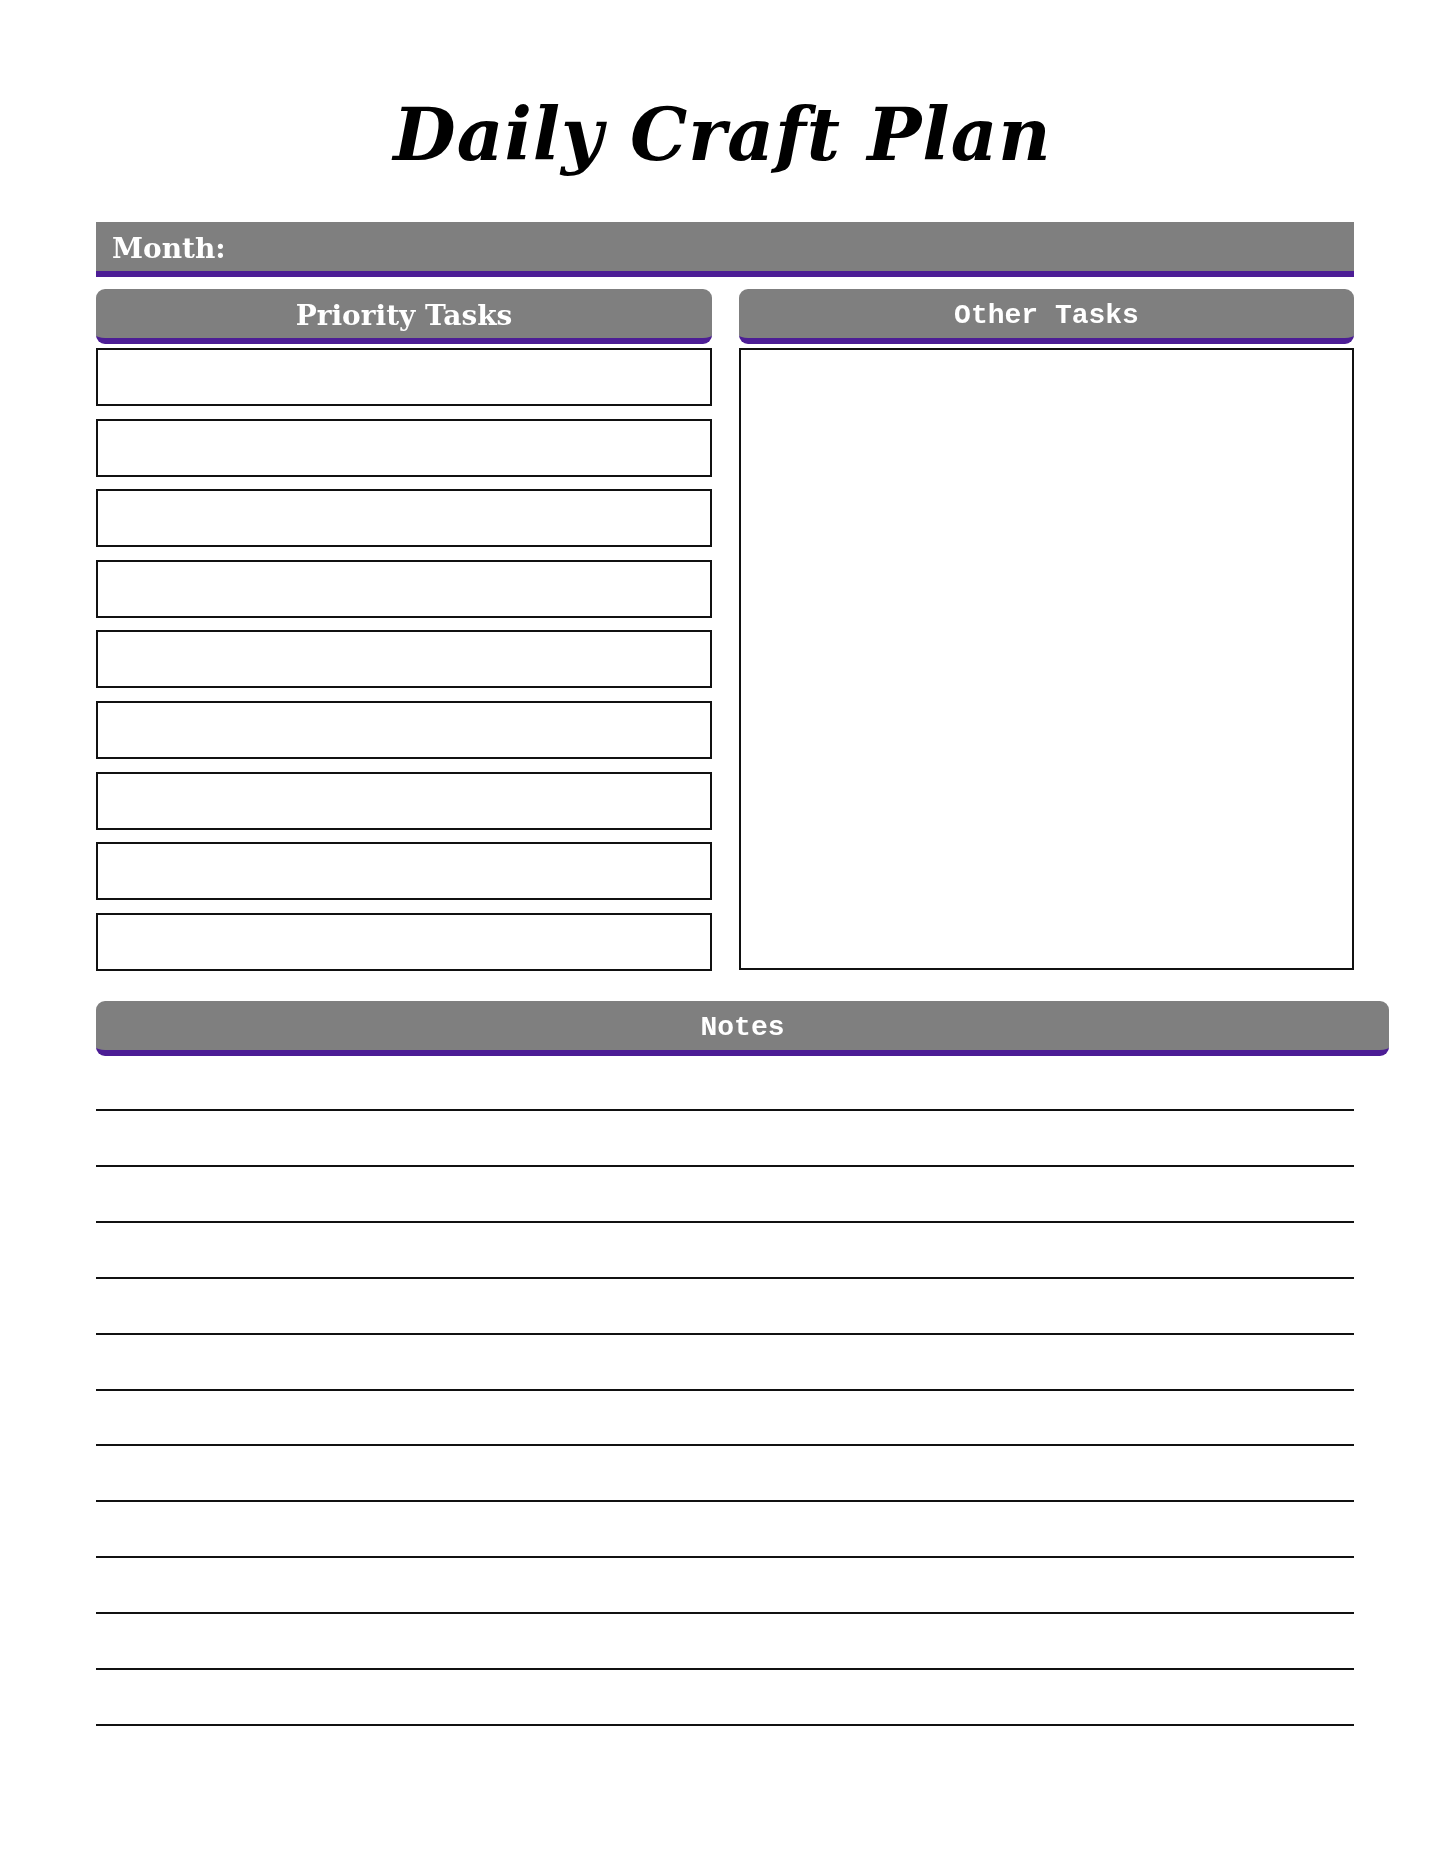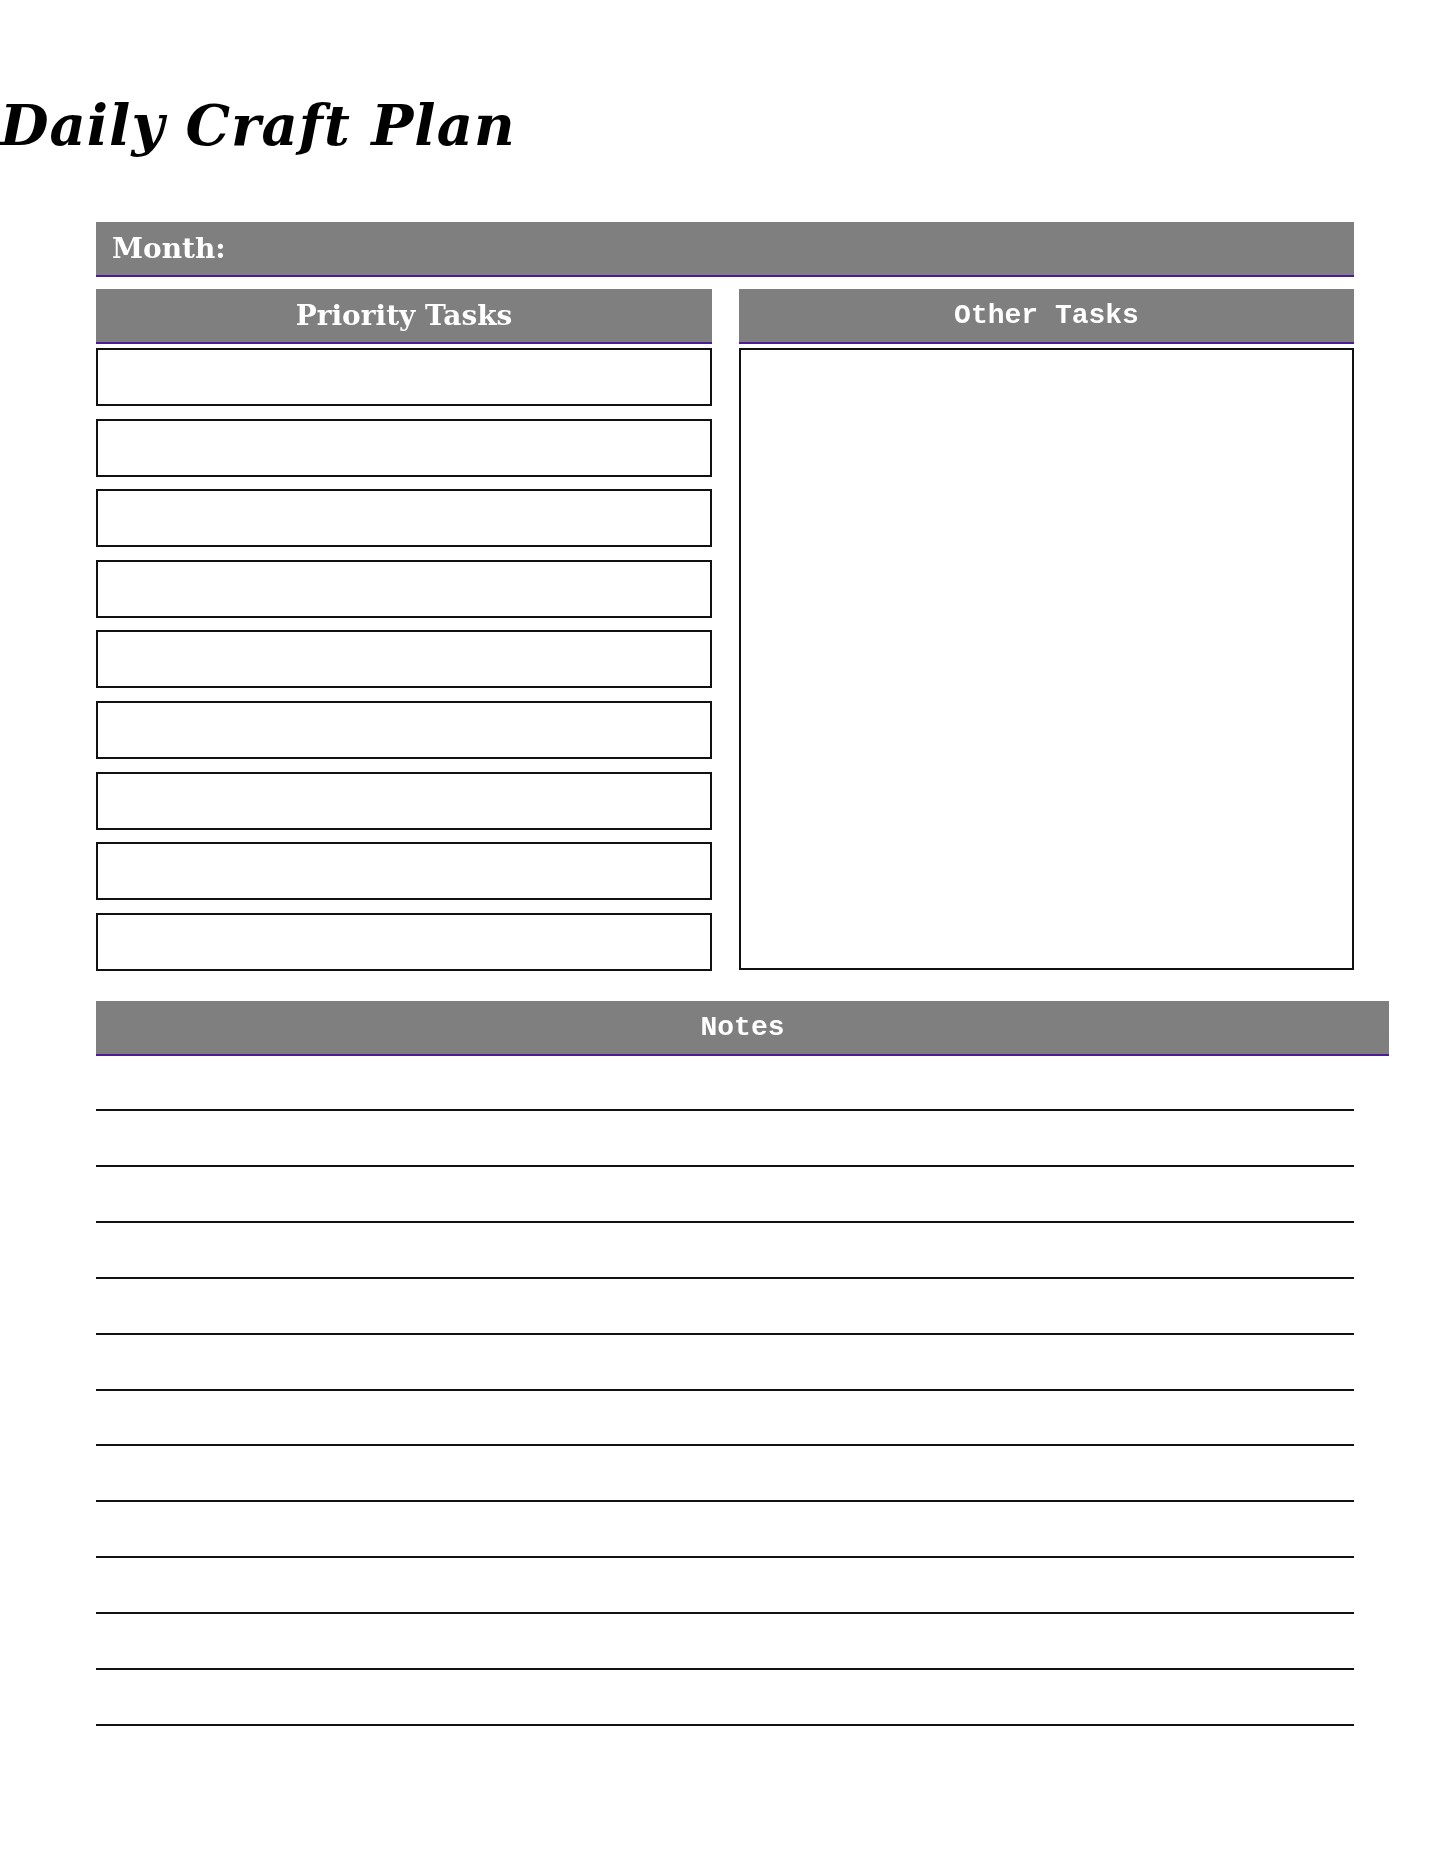--- a/index.html
+++ b/index.html
@@ -1,24 +1,24 @@
 <!DOCTYPE html>
 <html><head>
 <meta charset="utf-8">
 <style>
   html, body { margin: 0; padding: 0; background: #ffffff; }
   body { width: 1445px; height: 1871px; position: relative; overflow: hidden;
          font-family: "DejaVu Serif", "Liberation Serif", serif; }
-  .title { position: absolute; left: 0; width: 1445px; top: 92px; text-align: left;
+  .title { position: absolute; left: 0; width: 1445px; top: 92px; text-align: center;
            font-family: "DejaVu Serif", serif; font-style: italic; font-weight: bold;
-           font-size: 56px; color: #000; letter-spacing: 1px; }
+           font-size: 72px; color: #000; letter-spacing: 1px; }
   .bar { position: absolute; background: #7f7f7f; color: #ffffff; font-weight: bold;
          font-family: "DejaVu Serif", serif; font-size: 28px; box-sizing: border-box;
-         border-bottom: 2px solid #4c1d95; }
-  .bar.center { text-align: center; }
+         border-bottom: 6px solid #4c1d95; }
+  .bar.center { text-align: center; border-radius: 9px; }
   .month-bar { left: 96px; top: 222px; width: 1258px; height: 55px; line-height: 53px; padding-left: 16px; }
   .ph-bar { left: 96px; top: 289px; width: 616px; height: 55px; line-height: 53px; }
   .oh-bar { left: 739px; top: 289px; width: 615px; height: 55px; line-height: 53px; font-family: Liberation Mono, monospace; }
   .notes-bar { left: 96px; top: 1001px; width: 1293px; height: 55px; line-height: 53px; font-family: Liberation Mono, monospace; }
   .pbox { position: absolute; left: 96px; width: 616px; height: 58px; box-sizing: border-box;
           border: 2px solid #111; background: #fff; }
   .obox { position: absolute; left: 739px; top: 348px; width: 615px; height: 622px;
           box-sizing: border-box; border: 2px solid #111; background: #fff; }
   .nline { position: absolute; left: 96px; width: 1258px; height: 2px; background: #111; }
 </style>

